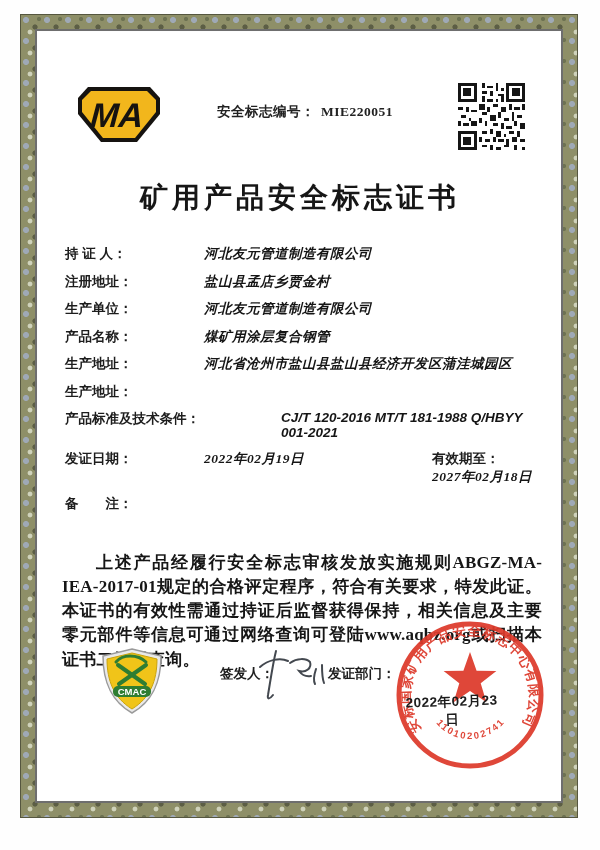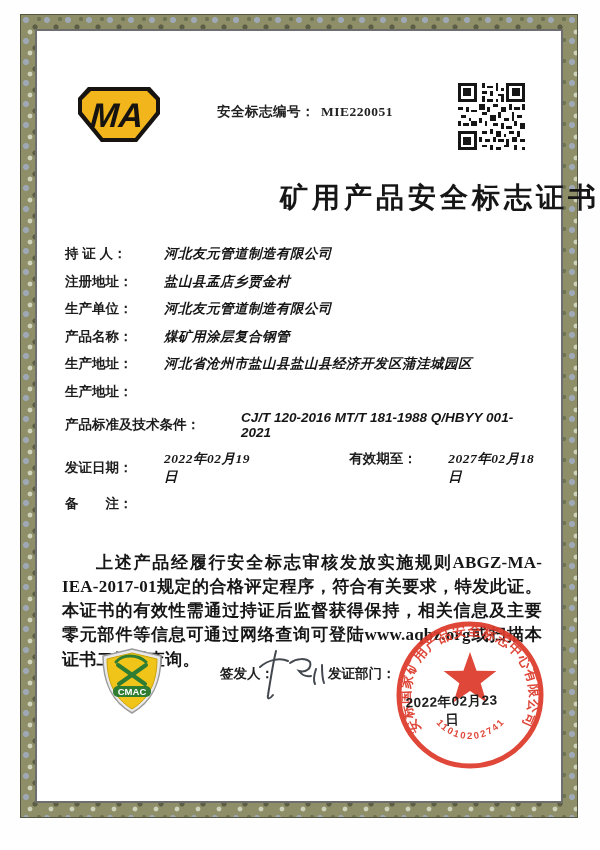--- a/index.html
+++ b/index.html
@@ -38,36 +38,36 @@
   .cert-no {
     position:absolute; left:217px; top:103px;
     font-family:"Liberation Sans", sans-serif;
     font-size:13.5px; font-weight:700; letter-spacing:.5px; color:#222;
   }
   .cert-no .num { font-family:"Liberation Serif", serif; font-weight:600; margin-left:6px; letter-spacing:.5px; }
   .qr { position:absolute; left:458px; top:83px; width:67px; height:67px; }
 
   .title {
     position:absolute; left:0; top:179px; width:600px;
-    text-align:right; font-size:28px; font-weight:900; letter-spacing:4px; color:#161616;
+    text-align:center; font-size:28px; font-weight:900; letter-spacing:4px; color:#161616;
   }
 
   
   .fields { position:absolute; left:65px; top:245px; width:478px; }
-  .row { display:flex; align-items:center; margin-bottom:9.5px; min-height:16px; }
+  .row { display:flex; align-items:flex-start; margin-bottom:9.5px; min-height:16px;gap:40px; }
   .lbl {
     flex:0 0 auto; min-width:85px; margin-right:14px;
     font-family:"Liberation Sans", sans-serif;
     font-size:13.5px; font-weight:700; color:#1d1d1d; white-space:nowrap;
   }
   .lbl.wide { min-width:148px; margin-right:28px; }
   .val { font-size:13.5px; font-weight:700; color:#151515; letter-spacing:.5px;font-style:italic; }
   .val.latin { font-family:"Liberation Sans", sans-serif; letter-spacing:0; }
   .row.dates { margin-top:3px; }
-  .row.dates .pair2 { margin-left:88px; display:flex; align-items:baseline; }
+  .row.dates .pair2 { margin-left:88px; display:flex; align-items:baseline;flex-direction:column; }
   .row.remark { margin-top:4px; }
 
   
   .statement {
     position:absolute; left:62px; top:551px; width:480px;
     font-size:17px; font-weight:700; line-height:1.42;
     text-indent:2em; text-align:justify; color:#161616; letter-spacing:.2px;
   }
 
   

